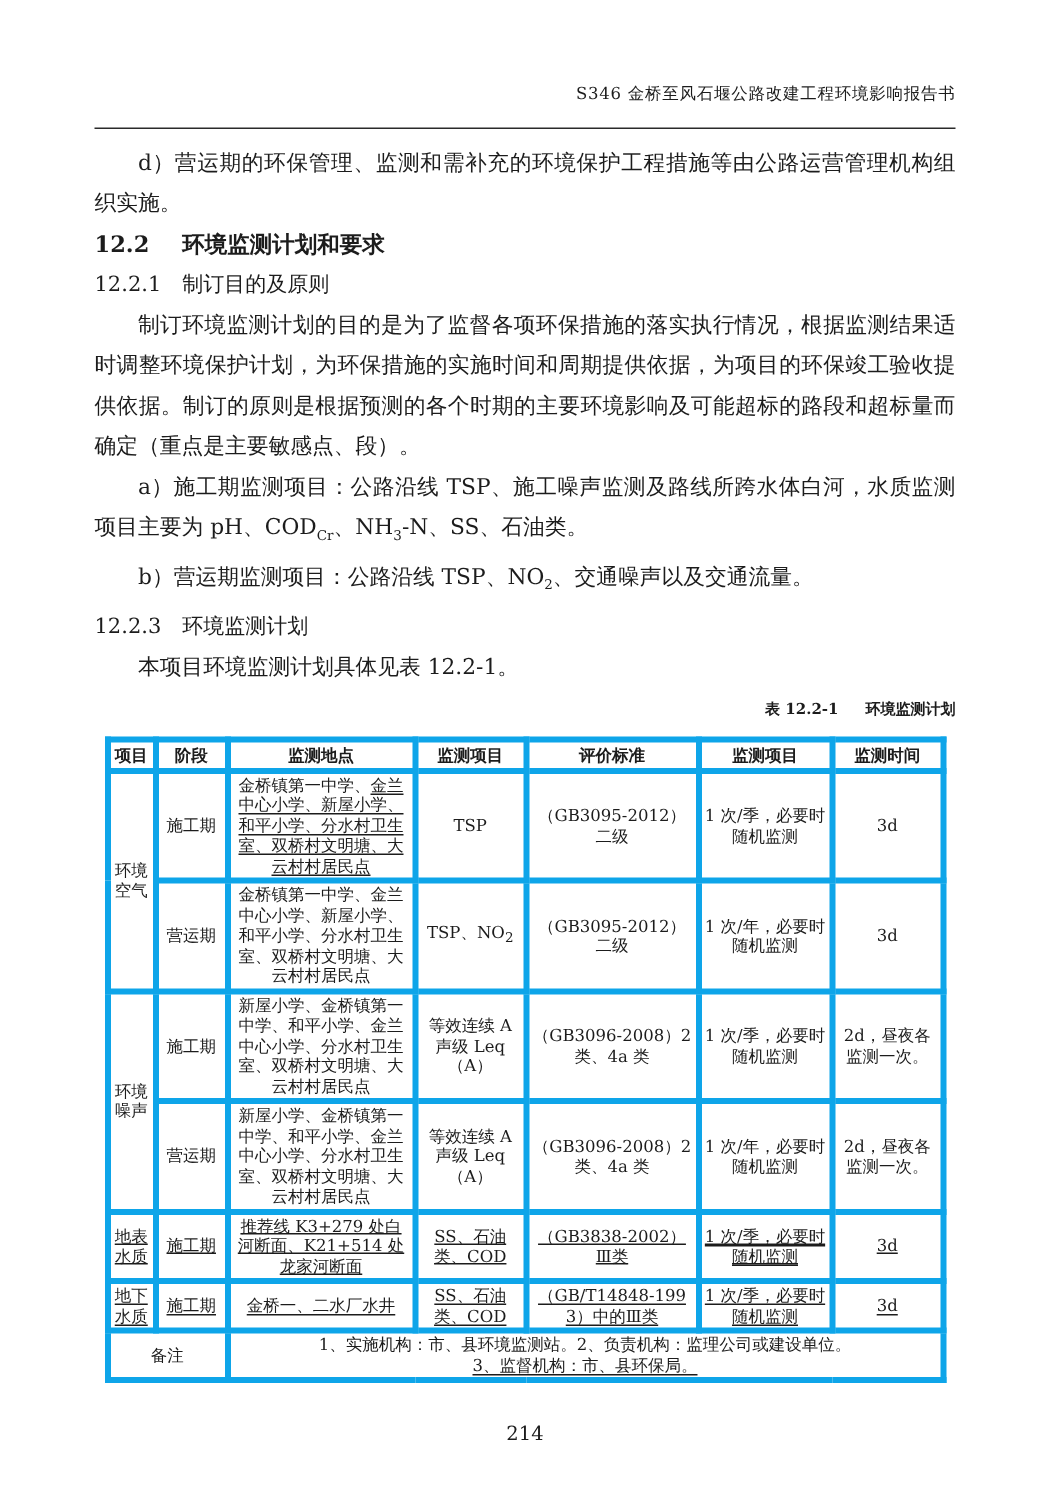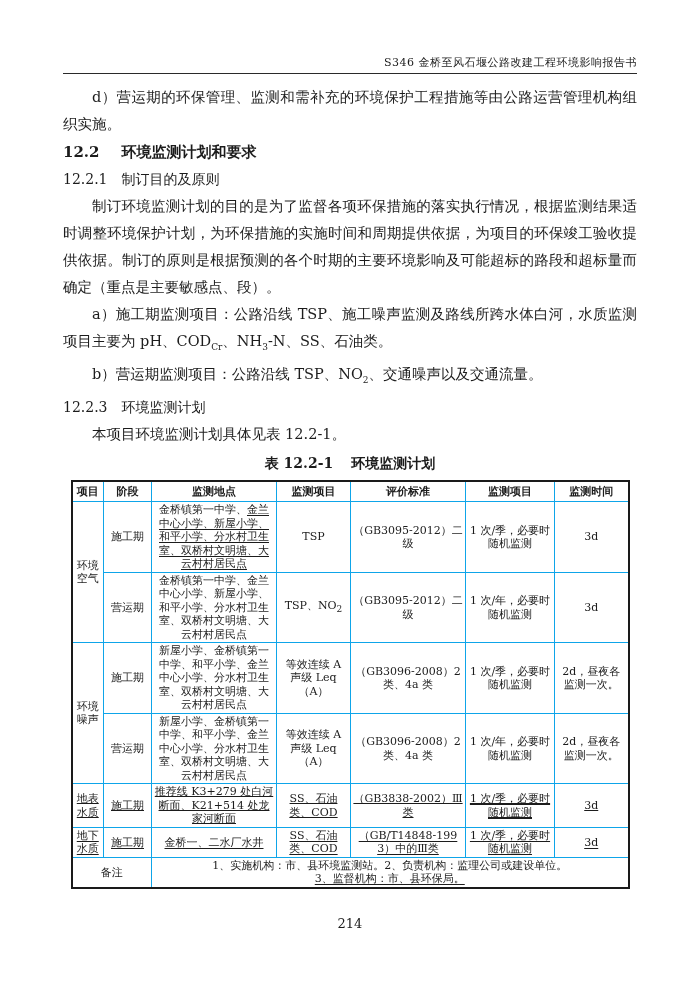--- a/index.html
+++ b/index.html
@@ -7,21 +7,21 @@
   body {
     width:700px; height:990px;
     background:#ffffff;
     color:#1c1c1c;
     font-family:"DejaVu Serif", serif;
     overflow:hidden;
   }
   .sheet { padding:0 63px; }
   .page-header {
     padding-top:56px;
-    padding-bottom:3px;
+    padding-bottom:15px;
     border-bottom:1.5px solid #2a2a2a;
     text-align:right;
     font-size:11px;
     line-height:14px;
     letter-spacing:0.5px;
   }
   .flow { padding-top:10px; }
   .flow > * { margin:0; }
   p.body {
     font-size:14.5px;
@@ -37,37 +37,37 @@
   }
   h2.sec .num { font-family:"DejaVu Serif", serif; margin-right:22px; }
   h3.sub {
     font-size:14px;
     line-height:27px;
     font-weight:normal;
   }
   h3.sub .num { margin-right:14px; }
   sub.sb { font-size:9px; }
   .tbl-caption {
-    text-align:center;
+    text-align:right;
     font-weight:bold;
-    font-size:14px;
+    font-size:10px;
     line-height:24px;
     margin-top:3px;
   }
   .tbl-caption .cap-title { margin-left:18px; }
   table.mon {
     border-collapse:collapse;
     table-layout:fixed;
     width:557px;
     margin:5px auto 0;
     border:2px solid #1a1a1a;
     font-size:11px;
   }
   table.mon th, table.mon td {
-    border:1px solid #0ea5e9;
+    border:4px solid #0ea5e9;
     text-align:center;
     vertical-align:middle;
     padding:1px 2px;
     line-height:13.5px;
     font-weight:normal;
     word-break:break-all;
   }
   table.mon th { font-weight:bold; }
   tr.rh-head { height:21px; }
   tr.rh-air { height:69px; }

